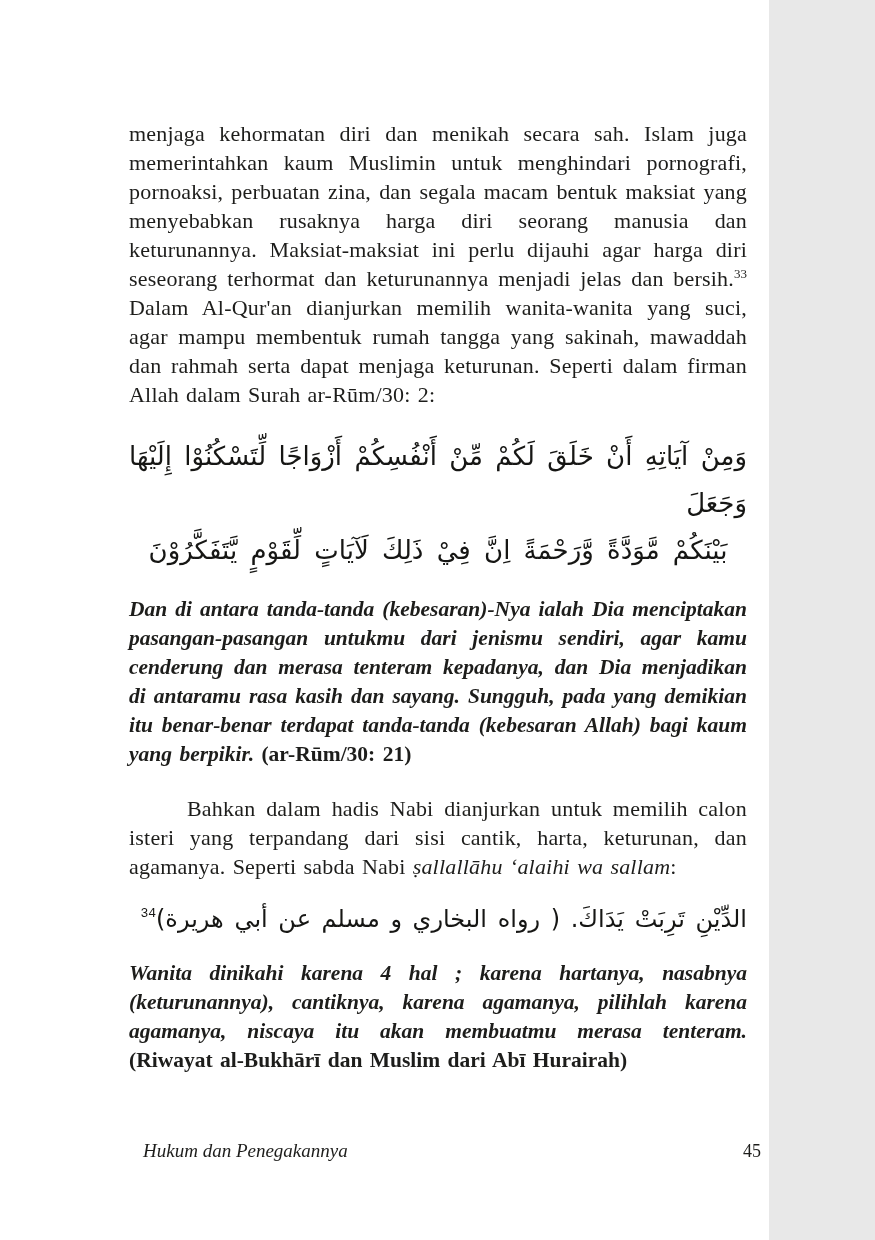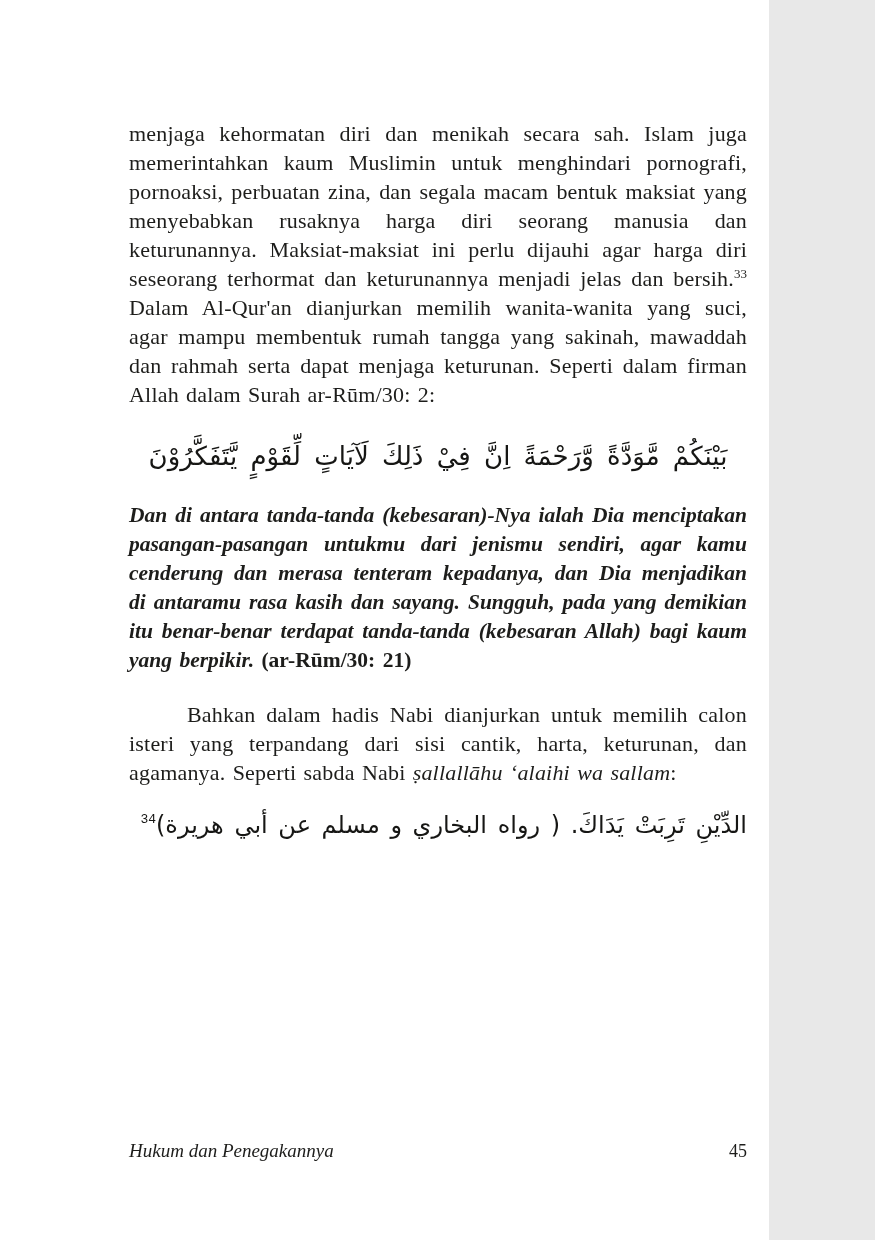--- a/index.html
+++ b/index.html
@@ -64,21 +64,21 @@
     font-size: 13px;
     line-height: 0;
     vertical-align: 10px;
     font-family: Liberation Mono, monospace;
   }
   .mt1 { margin-top: 21px; }
   .mt2 { margin-top: 25px; }
   .mt3 { margin-top: 15px; }
   .footer {
     position: absolute;
-    left: 129px;
+    left: 143px;
     width: 618px;
     top: 1140px;
     display: flex;
     justify-content: space-between;
     align-items: baseline;
   }
   .footer-title {
     font-style: italic;
     font-size: 19px;
   }
@@ -89,37 +89,42 @@
 
 <div class="page">
   <main class="text-block">
 
     <p class="body-text">
       <span>menjaga kehormatan diri dan menikah secara sah. Islam juga memerintahkan kaum Muslimin untuk menghindari pornografi, pornoaksi, perbuatan zina, dan segala macam bentuk maksiat yang menyebabkan rusaknya harga diri seorang manusia dan keturunannya. Maksiat-maksiat ini perlu dijauhi agar harga diri seseorang terhormat dan keturunannya menjadi jelas dan bersih.</span><sup>33</sup>
       <span>Dalam Al-Qur'an dianjurkan memilih wanita-wanita yang suci, agar mampu membentuk rumah tangga yang sakinah, mawaddah dan rahmah serta dapat menjaga keturunan. Seperti dalam firman Allah dalam Surah ar-Rūm/30: 2:</span>
     </p>
 
     <div class="arabic arabic-verse">
+      <div class="ar-justify">وَمِنْ آيَاتِهِ أَنْ خَلَقَ لَكُمْ مِّنْ أَنْفُسِكُمْ أَزْوَاجًا لِّتَسْكُنُوْا إِلَيْهَا وَجَعَلَ</div>
       <div class="ar-center">بَيْنَكُمْ مَّوَدَّةً وَّرَحْمَةً اِنَّ فِيْ ذَلِكَ لَآيَاتٍ لِّقَوْمٍ يَّتَفَكَّرُوْنَ</div>
     </div>
 
     <p class="italic-text mt1">
       <span>Dan di antara tanda-tanda (kebesaran)-Nya ialah Dia menciptakan pasangan-pasangan untukmu dari jenismu sendiri, agar kamu cenderung dan merasa tenteram kepadanya, dan Dia menjadikan di antaramu rasa kasih dan sayang. Sungguh, pada yang demikian itu benar-benar terdapat tanda-tanda (kebesaran Allah) bagi kaum yang berpikir.</span>
       <span class="roman">(ar-Rūm/30: 21)</span>
     </p>
 
     <p class="body-text indent mt2">
       <span>Bahkan dalam hadis Nabi dianjurkan untuk memilih calon isteri yang terpandang dari sisi cantik, harta, keturunan, dan agamanya. Seperti  sabda Nabi</span>
       <em>ṣallallāhu ‘alaihi wa sallam</em><span>:</span>
     </p>
 
     <div class="arabic arabic-hadith">
       <div class="ar-right"><span>الدِّيْنِ تَرِبَتْ يَدَاكَ. ( رواه البخاري و مسلم عن أبي هريرة)</span><sup class="ar-sup">34</sup></div>
     </div>
 
+    <p class="italic-text mt3">
+      <span>Wanita dinikahi karena 4 hal ; karena hartanya, nasabnya (keturunannya), cantiknya, karena agamanya, pilihlah karena agamanya, niscaya itu akan membuatmu merasa tenteram.</span>
+      <span class="roman">(Riwayat al-Bukhārī dan Muslim dari Abī Hurairah)</span>
+    </p>
 
   </main>
 
   <footer class="footer">
     <span class="footer-title">Hukum dan Penegakannya</span>
     <span class="page-number">45</span>
   </footer>
 </div>
 
 </body></html>

